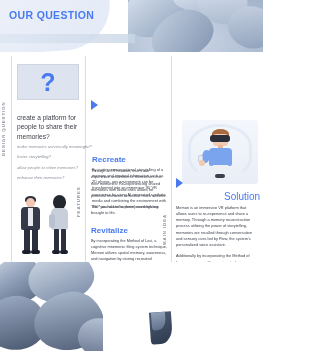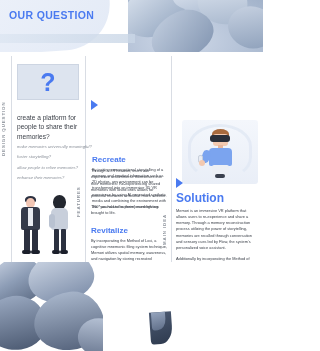--- a/index.html
+++ b/index.html
@@ -145,21 +145,21 @@
   .vr-goggle { position:absolute; left:4px; top:6px; width:20px; height:7px; background:#2b2f3a; border-radius:3px; }
   .vr-neck { position:absolute; left:12px; top:16px; width:5px; height:4px; background:#e9b79c; }
   .vr-shirt { position:absolute; left:3px; top:19px; width:23px; height:18px; background:#7ba4ef; border-radius:4px 4px 2px 2px; }
   .vr-arm { position:absolute; left:-4px; top:21px; width:8px; height:13px; background:#7ba4ef; border-radius:4px; transform:rotate(18deg); }
   .vr-hand { position:absolute; left:-7px; top:31px; width:6px; height:6px; background:#f3c9b0; border-radius:50%; }
   .vr-ctrl { position:absolute; left:-8px; top:26px; width:5px; height:8px; background:#e8ecf3; border-radius:2px; border:0.6px solid #c8cfdb; }
   .vr-pants { position:absolute; left:6px; top:36px; width:17px; height:11px; background:#eceff5; border-radius:2px; }
   .vr-shoe { position:absolute; left:9px; top:45px; width:10px; height:4px; background:#3a404e; border-radius:2px; }
 
   .sol { position:absolute; left:176px; top:191px; width:82px; }
-  .sol h3 { font-size:12px; font-weight:bold; color:#4a7af0; margin-bottom:2.5px; }
+  .sol h3 { font-size:10px; font-weight:normal; color:#4a7af0; margin-bottom:2.5px;margin-left:48px; }
   .sol p  { font-size:3.9px; line-height:1.62; color:#3b4049; }
   .sol p + p { margin-top:4.5px; }
 
   
   .footer { position:absolute; left:0; top:262px; width:263px; height:89px; overflow:hidden; background:#fff; }
   .mountain {
     position:absolute; left:0; top:0; width:103px; height:89px; overflow:hidden;
   }
   .mblob {
     position:absolute;

